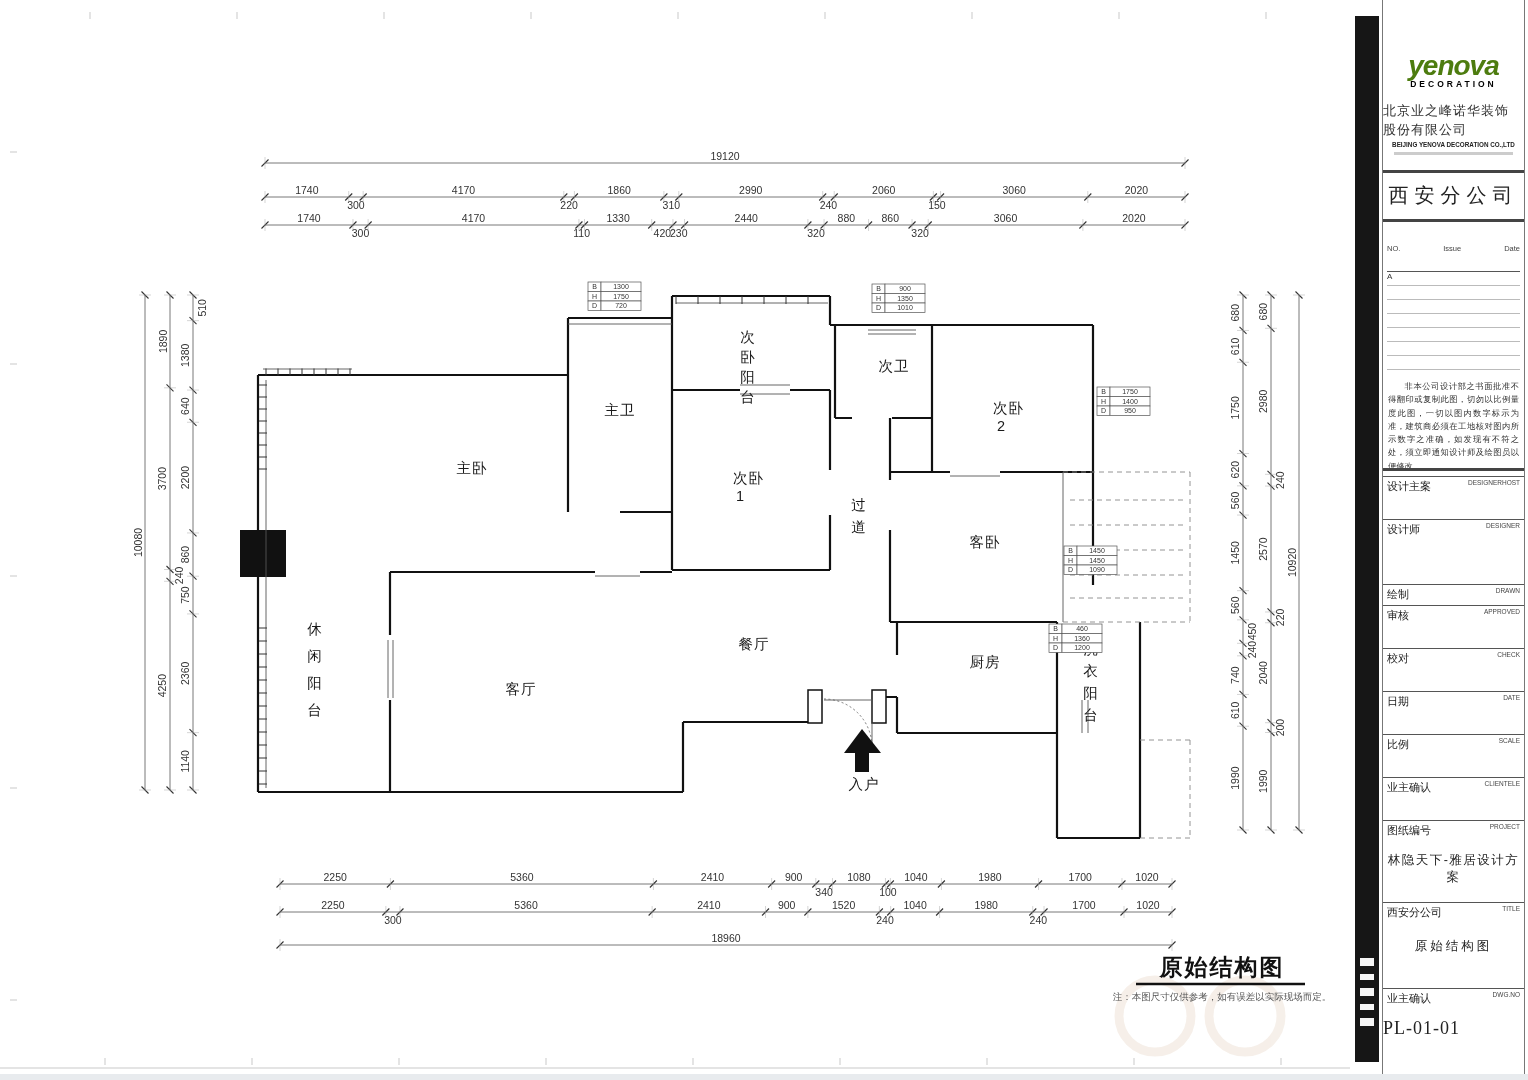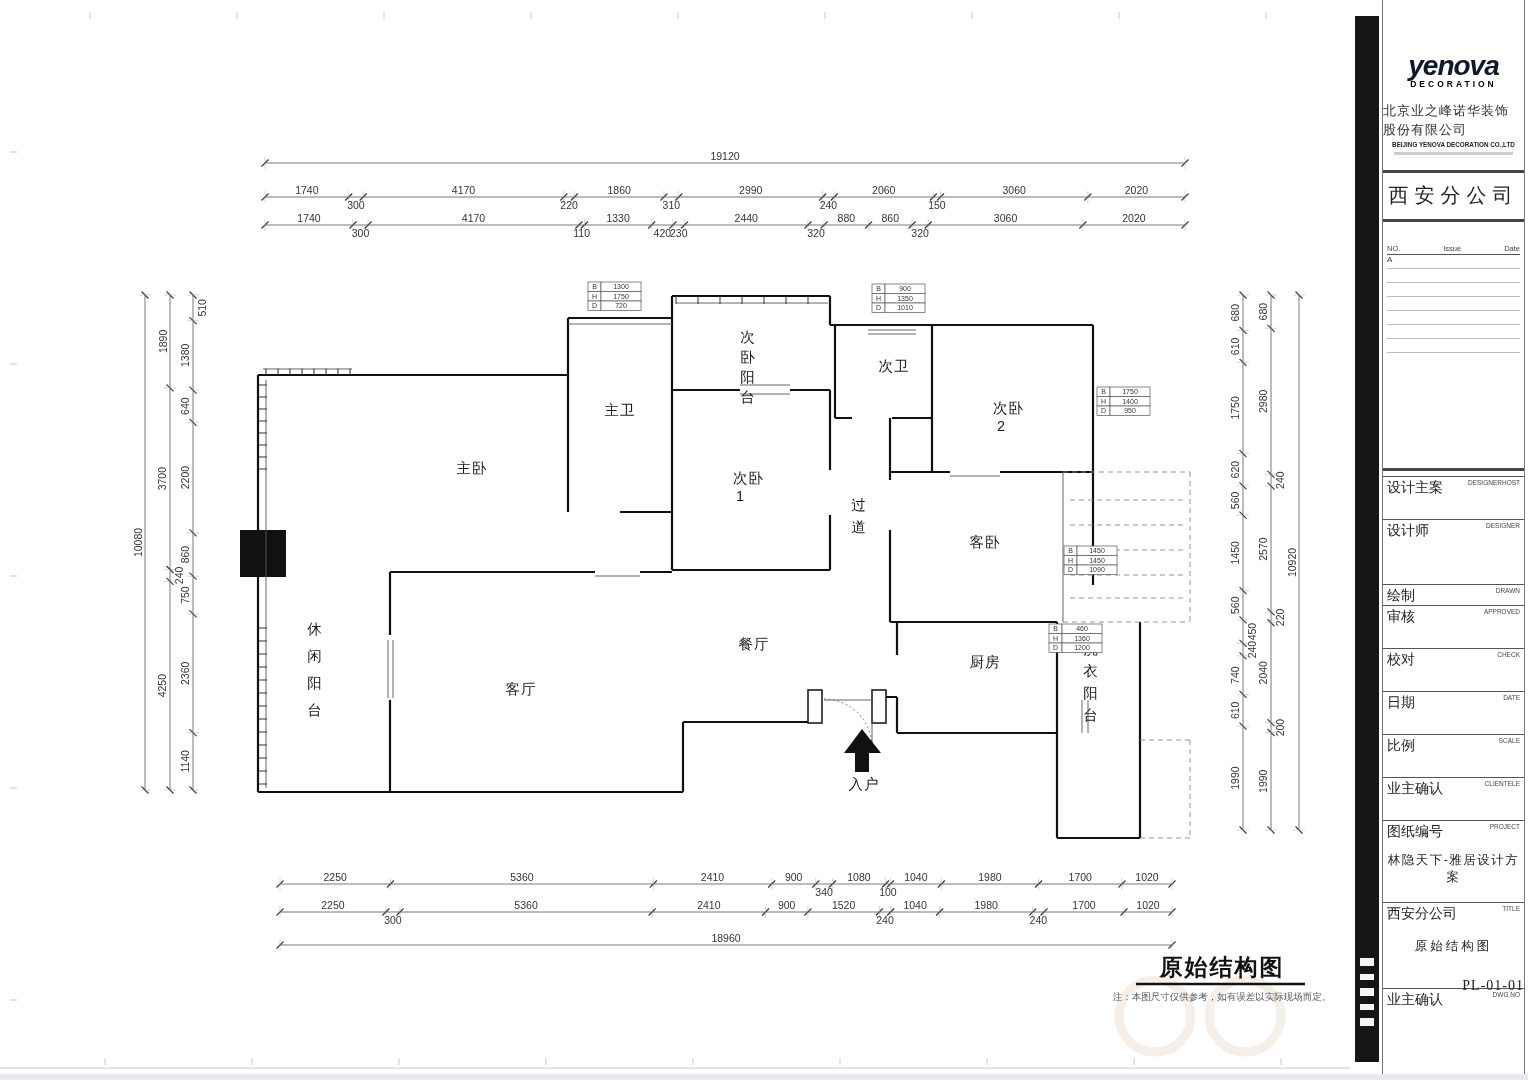--- a/index.html
+++ b/index.html
@@ -15,41 +15,41 @@
   .plan-title{font-size:23px;font-weight:bold;letter-spacing:2px;fill:#111;}
   .plan-note{font-size:9.5px;fill:#555;}
   
   .strip{position:absolute;left:1355px;top:16px;width:24px;height:1046px;background:#161616;}
   .strip i{position:absolute;left:5px;width:14px;background:#f5f5f5;display:block;}
   
   .tb{position:absolute;left:1382px;top:0;width:141px;height:1080px;
       border-left:1px solid #777;border-right:1px solid #777;font-size:9px;}
   .tb .abs{position:absolute;left:0;width:100%;box-sizing:border-box;}
   .logo{top:50px;text-align:center;}
-  .logo .yen{font-size:28px;font-weight:800;font-style:italic;letter-spacing:-1px;color:#0f172a;}
+  .logo .yen{font-size:28px;font-weight:800;font-style:italic;letter-spacing:-1px;color:#4d7c0f;}
   .logo .dec{font-size:8.5px;font-weight:700;letter-spacing:3px;color:#000;margin-top:-3px;}
   .company{top:102px;text-align:left;font-size:13px;letter-spacing:1px;line-height:1.45;color:#333;}
   .company-en{top:141px;text-align:center;font-size:6.3px;font-weight:700;color:#222;}
   .addrbar{top:152px;left:8%!important;width:84%!important;height:3px;background:#ccc;}
   .hr2{height:2px;border-top:2px solid #444;border-bottom:1px solid #444;}
   .sep1{top:170px;} .sep2{top:219px;} .sep3{top:468px;}
   .branch{top:182px;text-align:center;font-size:20px;letter-spacing:6px;color:#222;}
   .rev{top:244px;padding:0 4px;}
   .rev .hdr{display:flex;justify-content:space-between;font-size:7.5px;color:#444;
-            border-bottom:1px solid #555;padding-bottom:1px;text-align:right;}
+            border-bottom:1px solid #555;padding-bottom:18px;text-align:right;}
   .rev .row{height:13px;border-bottom:1px solid #bbb;font-size:8px;color:#333;}
   .disclaimer{top:380px;padding:0 5px;font-size:8.3px;line-height:1.6;color:#333;
               text-align:justify;text-indent:2em;}
   .frow{border-top:1.5px solid #555;display:flex;justify-content:space-between;
         padding:2px 4px 0 4px;}
-  .frow .cn{font-size:14px;color:#222;font-family:Liberation Serif, serif;}
+  .frow .cn{font-size:11px;color:#222;font-family:Liberation Serif, serif;}
   .frow .en{font-size:6.5px;color:#444;}
   .proj-name{top:852px;text-align:center;font-size:12.5px;font-weight:normal;letter-spacing:1.5px;}
   .draw-name{top:938px;text-align:center;font-size:12.5px;letter-spacing:3px;}
-  .dwg-no{top:978px;text-align:right;font-size:14px;letter-spacing:1px;
+  .dwg-no{top:1018px;text-align:left;font-size:18px;letter-spacing:1px;
           font-family:"Liberation Serif","DejaVu Serif",serif;}
   .footbar{position:absolute;left:0;bottom:0;width:100%;height:6px;background:#e8ebee;}
 </style>
 </head>
 <body>
 
 <div class="page">
 
   <svg width="1355" height="1080" viewBox="0 0 1355 1080">
 
@@ -584,20 +584,21 @@
       </div>
       <div class="row">A</div>
       <div class="row"></div>
       <div class="row"></div>
       <div class="row"></div>
       <div class="row"></div>
       <div class="row"></div>
       <div class="row"></div>
     </div>
 
+    <div class="abs disclaimer">非本公司设计部之书面批准不得翻印或复制此图，切勿以比例量度此图，一切以图内数字标示为准，建筑商必须在工地核对图内所示数字之准确，如发现有不符之处，须立即通知设计师及绘图员以便修改。</div>
     <div class="abs hr2 sep3"></div>
 
     <div class="abs frow" style="top:476px">
       <span class="cn">设计主案</span>
       <span class="en">DESIGNERHOST</span>
     </div>
     <div class="abs frow" style="top:519px">
       <span class="cn">设计师</span>
       <span class="en">DESIGNER</span>
     </div>

